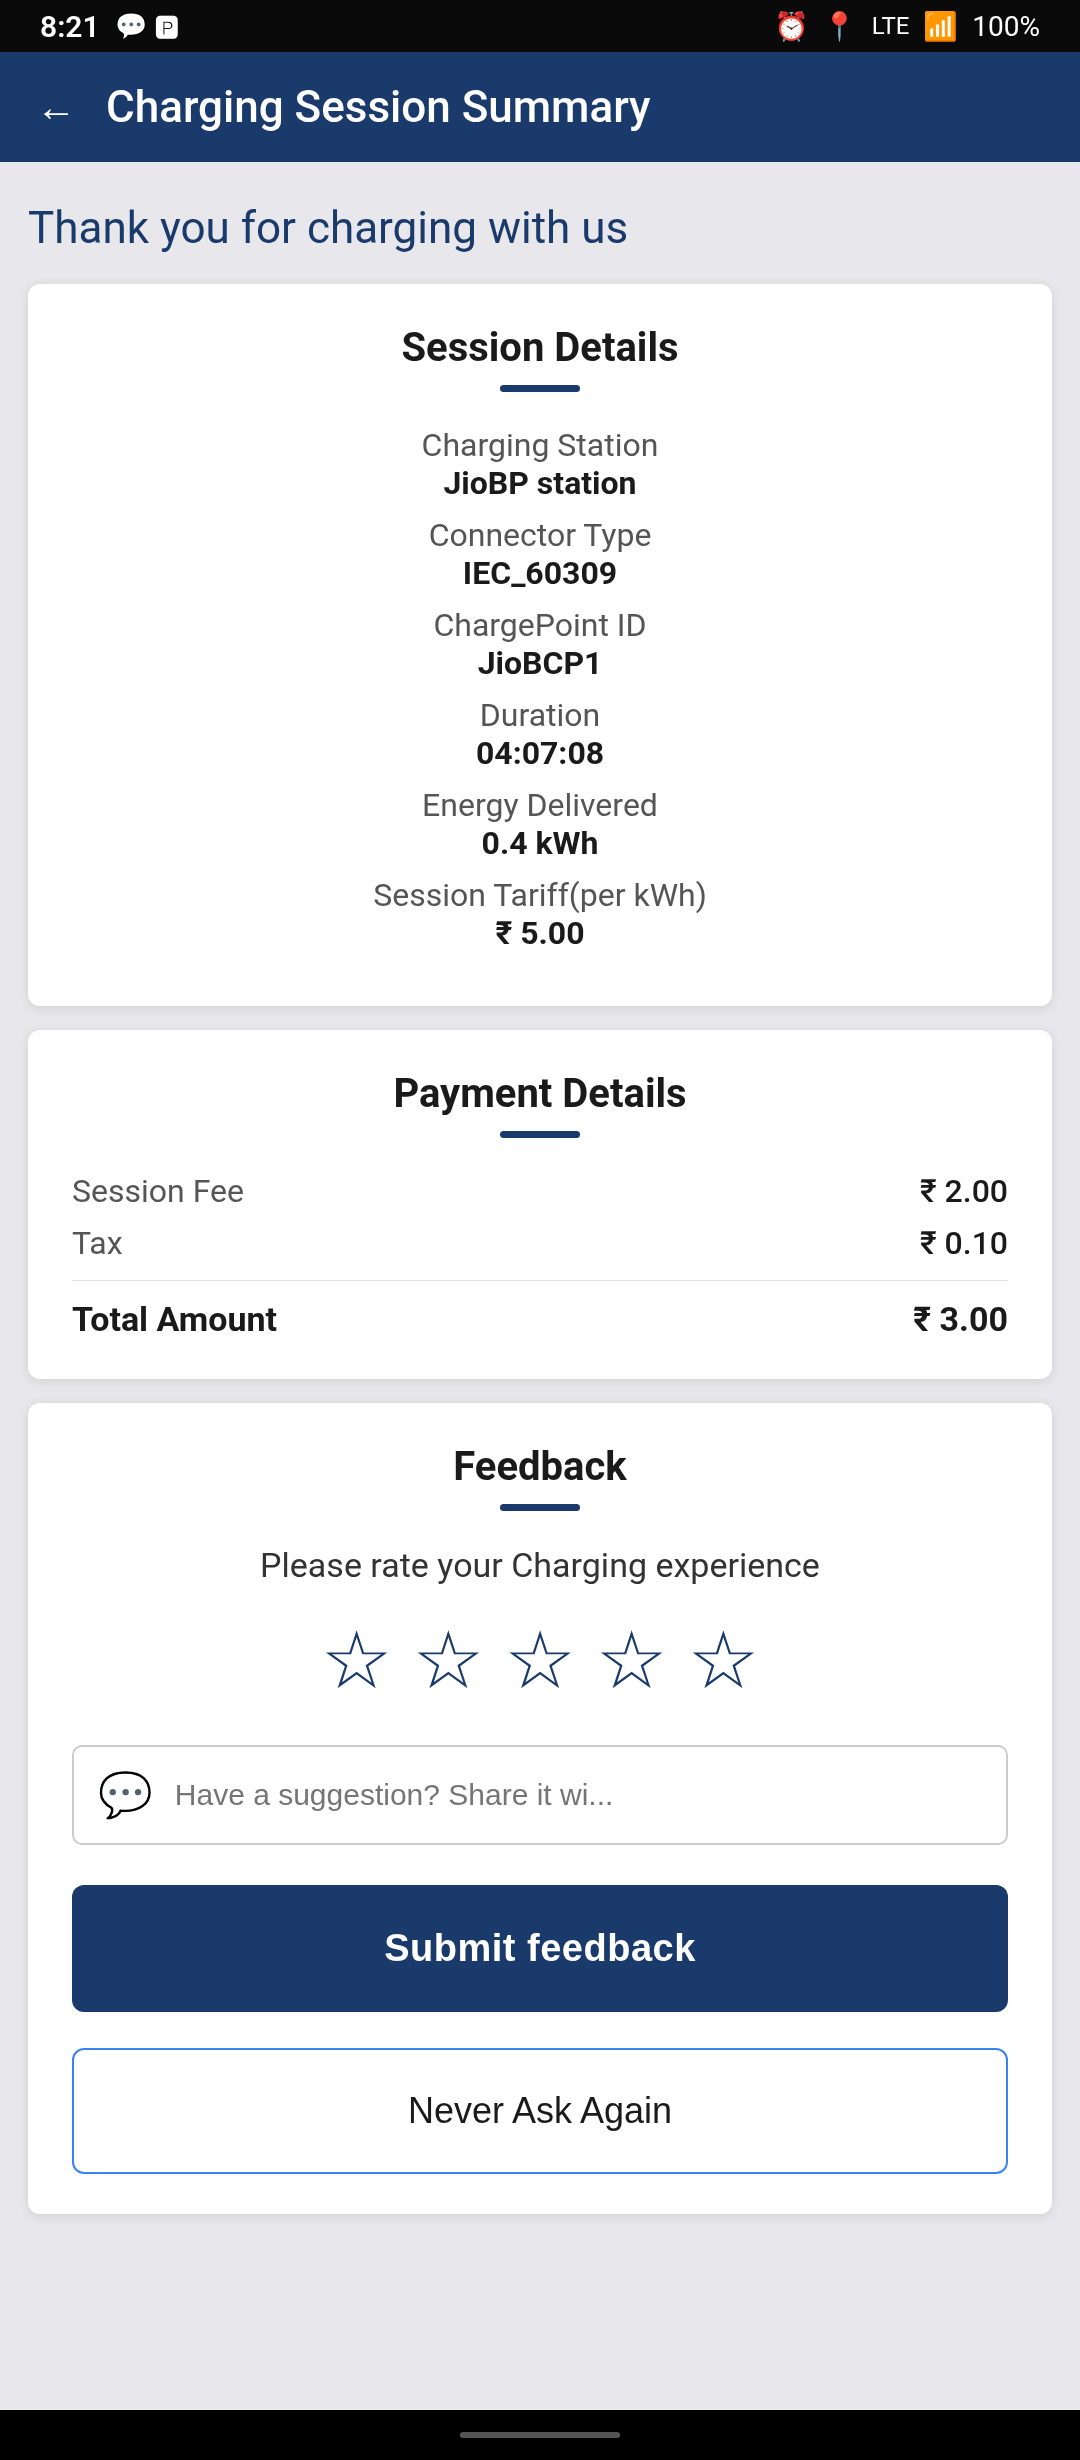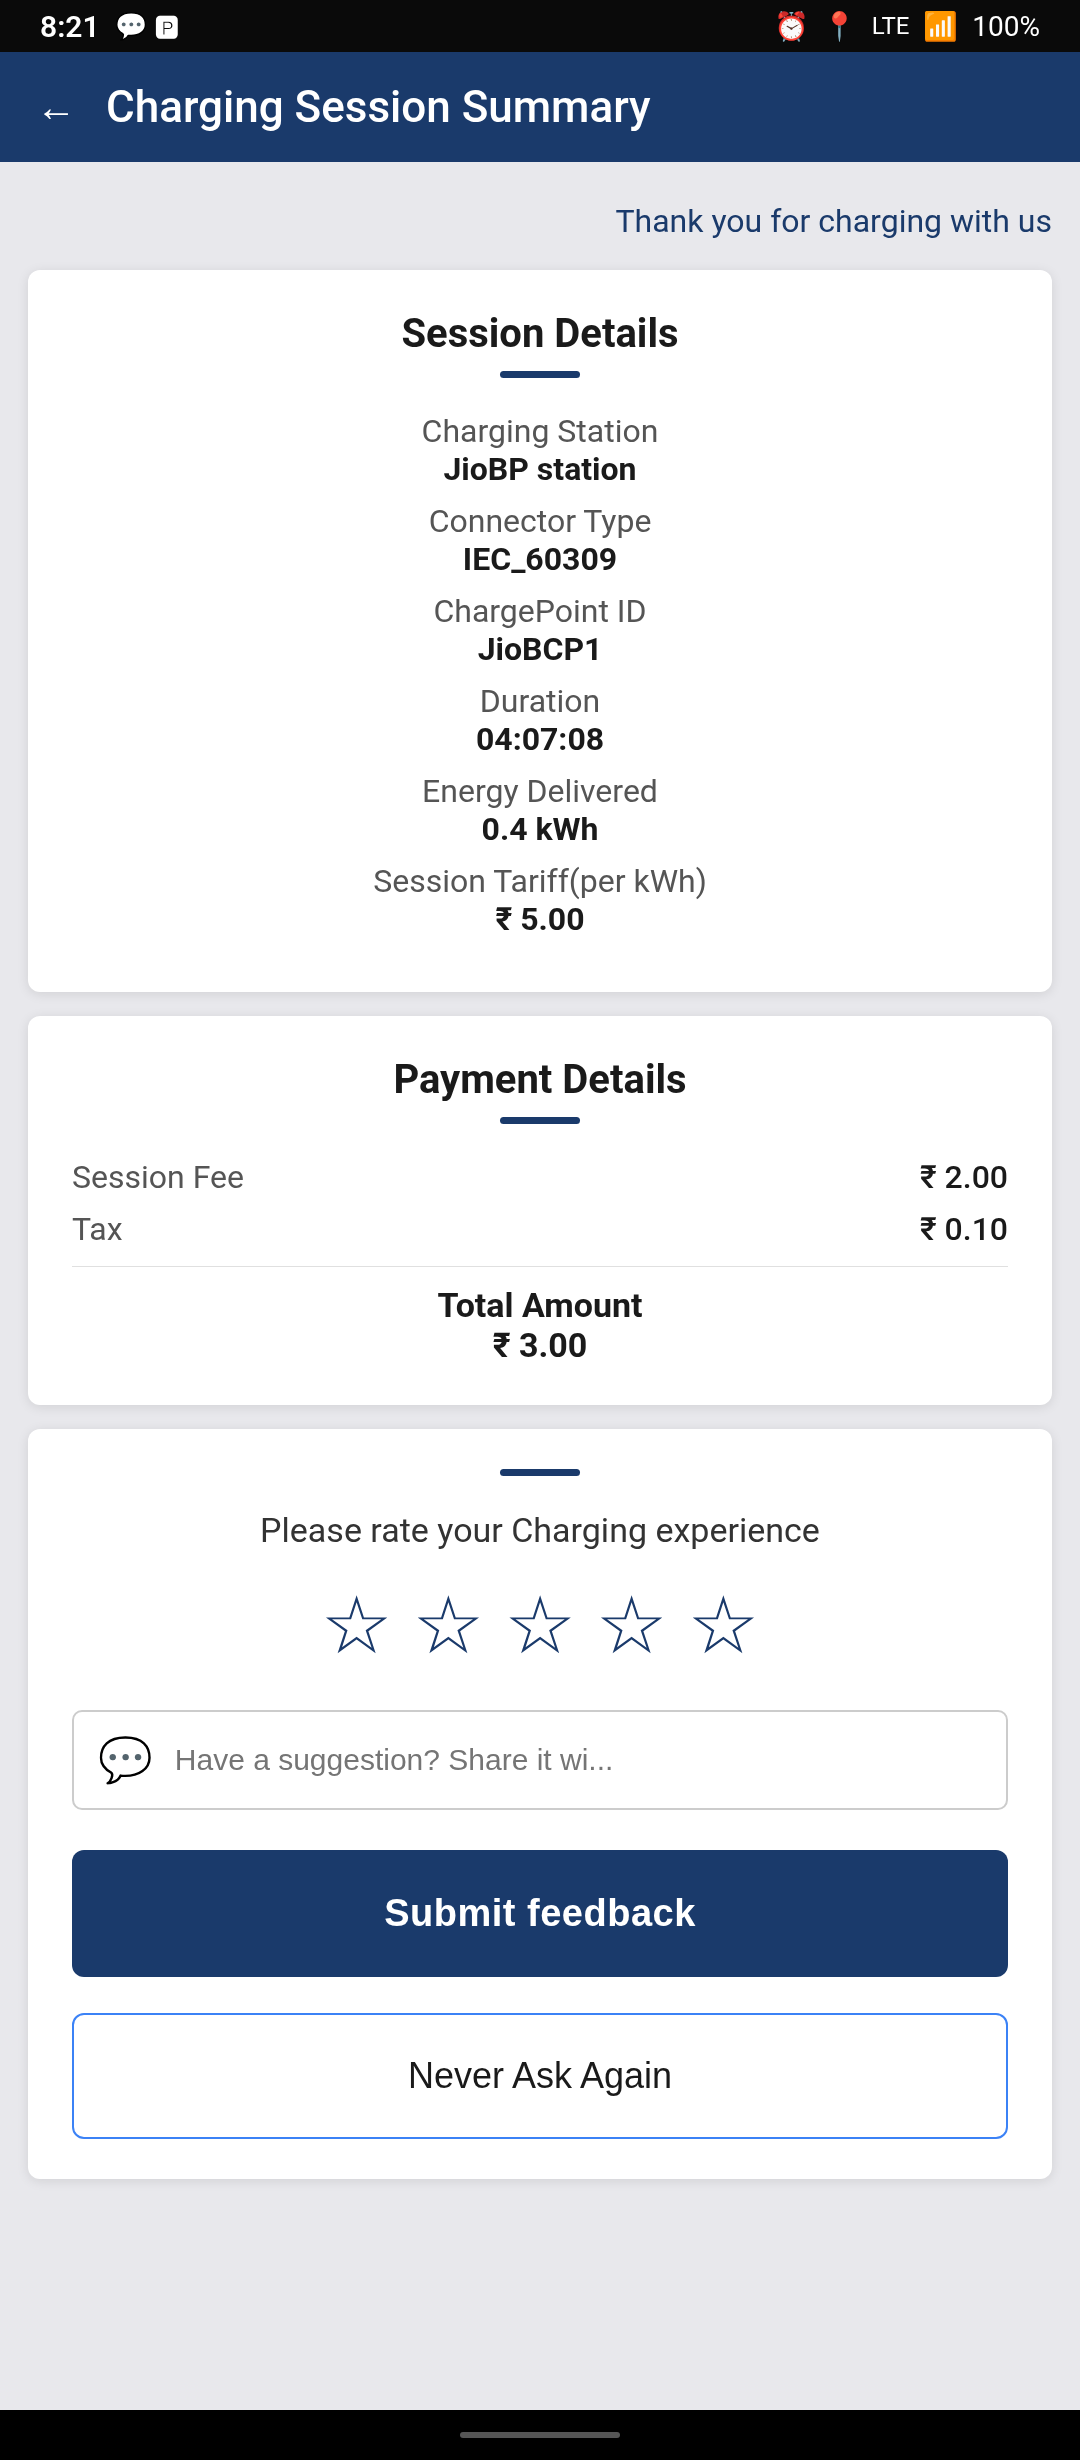--- a/index.html
+++ b/index.html
@@ -73,23 +73,23 @@
     .main-content {
       flex: 1;
       padding: 30px 28px 40px;
       display: flex;
       flex-direction: column;
       gap: 24px;
     }
 
     
     .thank-you {
-      text-align: right;
+      text-align: left;
       color: #1a3a6b;
-      font-size: 32px;
+      font-size: 44px;
       font-weight: 400;
       padding: 10px 0 6px;
     }
 
     
     .card {
       background: white;
       border-radius: 12px;
       padding: 40px 44px 40px;
       box-shadow: 0 2px 12px rgba(0,0,0,0.10);
@@ -154,21 +154,20 @@
     .payment-divider-line {
       border: none;
       border-top: 1px solid #e0e0e0;
       margin: 18px 0;
     }
 
     .total-row {
       display: flex;
       justify-content: space-between;
       align-items: center;
-      flex-direction: column;
     }
 
     .total-label {
       color: #1a1a1a;
       font-size: 34px;
       font-weight: 700;
     }
 
     .total-value {
       color: #1a1a1a;
@@ -342,20 +341,21 @@
 
     <hr class="payment-divider-line">
 
     <div class="total-row">
       <span class="total-label">Total Amount</span>
       <span class="total-value">₹ 3.00</span>
     </div>
   </div>
 
   <div class="card">
+    <div class="card-title">Feedback</div>
     <div class="card-divider"></div>
 
     <p class="feedback-subtitle">Please rate your Charging experience</p>
 
     <div class="stars-row">
       <span class="star">☆</span>
       <span class="star">☆</span>
       <span class="star">☆</span>
       <span class="star">☆</span>
       <span class="star">☆</span>

